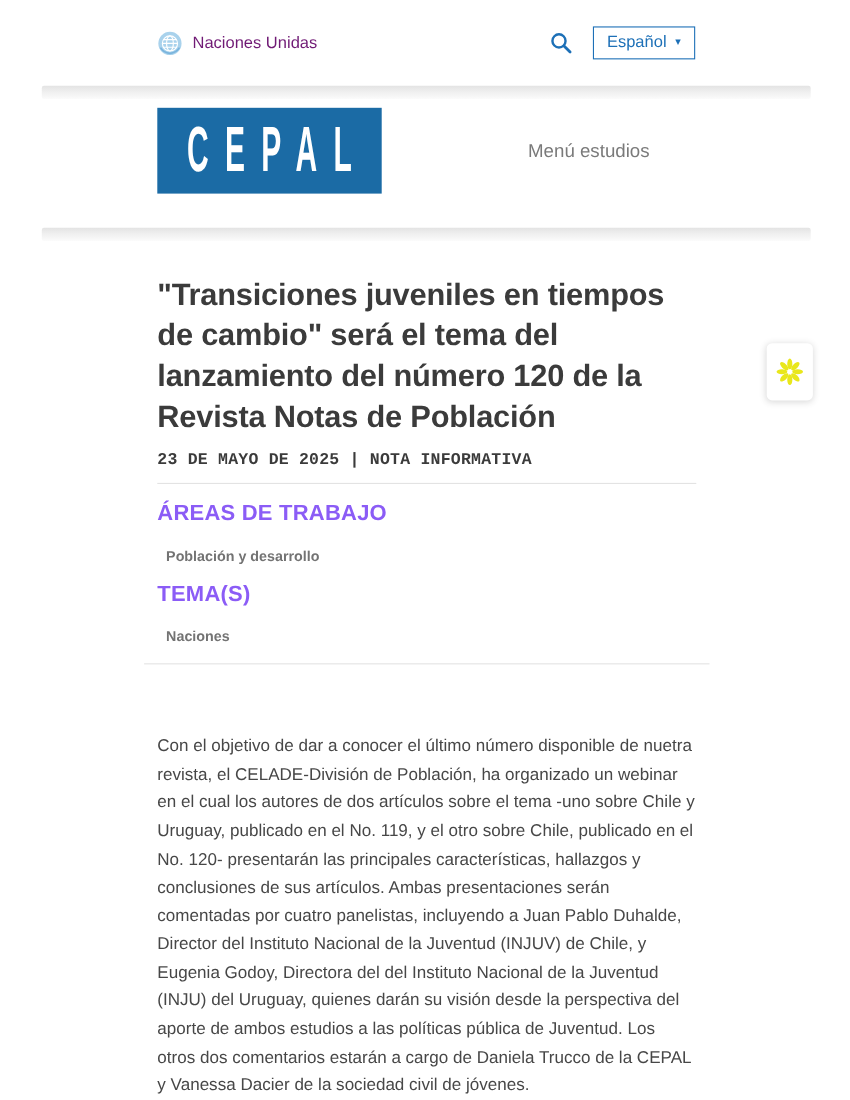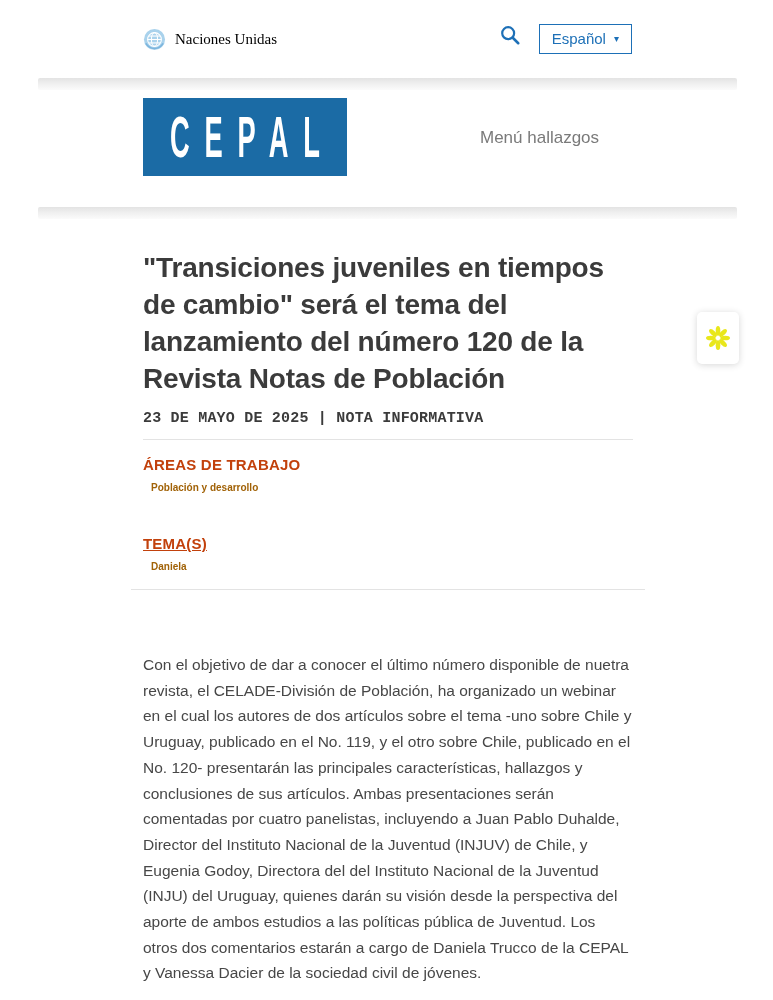--- a/index.html
+++ b/index.html
@@ -5,22 +5,22 @@
   * { margin:0; padding:0; box-sizing:border-box; }
   html,body { width:773px; height:1000px; background:#ffffff; overflow:hidden;
               font-family:"Liberation Sans", sans-serif; }
   .page { position:relative; width:773px; height:1000px; background:#fff; }
 
   
   .topbar { position:absolute; top:0; left:0; width:100%; height:78px;
             display:flex; align-items:center; justify-content:space-between;
             padding:0 141px 0 143px; background:#fff; }
   .un-group { display:flex; align-items:center; gap:9px; cursor:pointer; }
-  .un-label { color:#000000; font-size:15px;font-family:Liberation Serif, serif; }
-  .topbar-right { display:flex; gap:18px; }
+  .un-label { color:#701a75; font-size:15px; }
+  .topbar-right { display:flex; align-items:center; gap:18px; }
   .search-btn { background:none; border:none; cursor:pointer; display:flex; }
   .lang-btn { display:flex; align-items:center; gap:8px; border:1px solid #1d70b7;
               background:#fff; color:#1d70b7; font-size:15px; padding:5px 12px 6px 12px;
               cursor:pointer; font-family:inherit; }
   .caret { font-size:10px; line-height:1; color:#1d70b7; }
 
   
   .band { position:absolute; left:38px; width:699px; height:12px;
           background:linear-gradient(to bottom,#e3e3e3 0%,#efefef 45%,#fbfbfb 100%);
           border-radius:2px; }
@@ -39,25 +39,25 @@
                 cursor:pointer; }
 
   
   .content { position:absolute; top:219px; left:143px; width:490px; }
   .title { margin-top:30px; font-size:28px; line-height:37px; font-weight:700;
            color:#3b3b3b; letter-spacing:-0.2px; }
   .meta { margin-top:13px; font-size:15px; font-weight:700; color:#3b3b3b;
           letter-spacing:0.2px;font-family:Liberation Mono, monospace; }
   .divider { border:none; border-top:1px solid #e3e3e3; margin:0; }
   .div1 { margin-top:12px; }
-  .section-heading { margin-top:16px; font-size:15px; font-weight:700; color:#c2410c;
+  .section-heading { margin-top:16px; font-size:20px; font-weight:700; color:#8b5cf6;
                      letter-spacing:0.2px; }
-  .tag-item { margin-top:9px; margin-left:8px; font-size:10px; font-weight:700;
-              color:#a16207; cursor:pointer; }
-  .section-topics { margin-top:42px;text-decoration:underline; }
+  .tag-item { margin-top:19px; margin-left:8px; font-size:13px; font-weight:700;
+              color:#737373; cursor:pointer; }
+  .section-topics { margin-top:16px; }
   .div2 { margin-top:17px; margin-left:-12px; width:514px; }
   .body-text { margin-top:62px; font-size:15.5px; line-height:25.7px; color:#474747; }
 
   
   .a11y { position:absolute; left:697px; top:312px; width:42px; height:52px;
           background:#fff; border-radius:5px; box-shadow:0 1px 7px rgba(0,0,0,0.16);
           display:flex; align-items:center; justify-content:center; cursor:pointer;
           border:none; }
 
   svg { display:block; }
@@ -97,35 +97,35 @@
       </button>
     </div>
   </div>
 
   <div class="band band1"></div>
 
   <div class="header">
     <div class="cepal-logo">
       <span class="cepal-text">CEPAL</span>
     </div>
-    <span class="menu-label">Menú hallazgos</span>
+    <span class="menu-label">Menú estudios</span>
   </div>
 
   <div class="band band2"></div>
 
   <div class="content">
     <h1 class="title">"Transiciones juveniles en tiempos de cambio" será el tema del lanzamiento del número 120 de la Revista Notas de Población</h1>
     <div class="meta">23 DE MAYO DE 2025 | NOTA INFORMATIVA</div>
     <hr class="divider div1">
 
     <div class="section-heading">ÁREAS DE TRABAJO</div>
     <div class="tag-item">Población y desarrollo</div>
 
     <div class="section-heading section-topics">TEMA(S)</div>
-    <div class="tag-item">Daniela</div>
+    <div class="tag-item">Naciones</div>
 
     <hr class="divider div2">
 
     <p class="body-text">Con el objetivo de dar a conocer el último número disponible de nuetra revista, el CELADE-División de Población, ha organizado un webinar en el cual los autores de dos artículos sobre el tema -uno sobre Chile y Uruguay, publicado en el No. 119, y el otro sobre Chile, publicado en el No. 120- presentarán las principales características, hallazgos y conclusiones de sus artículos. Ambas presentaciones serán comentadas por cuatro panelistas, incluyendo a Juan Pablo Duhalde, Director del Instituto Nacional de la Juventud (INJUV) de Chile, y Eugenia Godoy, Directora del del Instituto Nacional de la Juventud (INJU) del Uruguay, quienes darán su visión desde la perspectiva del aporte de ambos estudios a las políticas pública de Juventud. Los otros dos comentarios estarán a cargo de Daniela Trucco de la CEPAL y Vanessa Dacier de la sociedad civil de jóvenes.</p>
   </div>
 
   <button class="a11y">
     <span>
       <svg width="30" height="30" viewBox="0 0 40 40">
         <g fill="#e9e71b">

